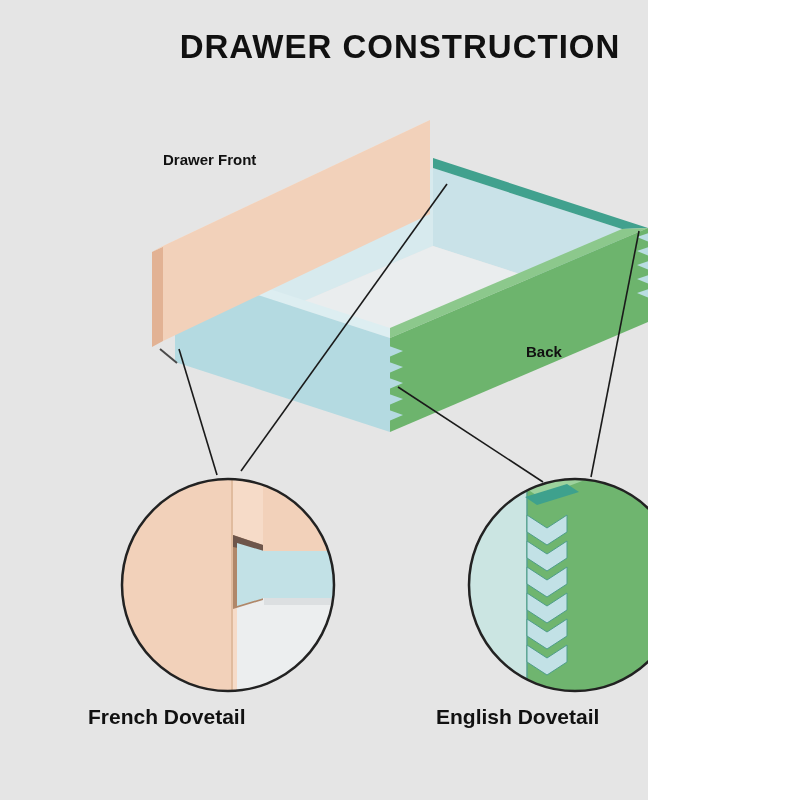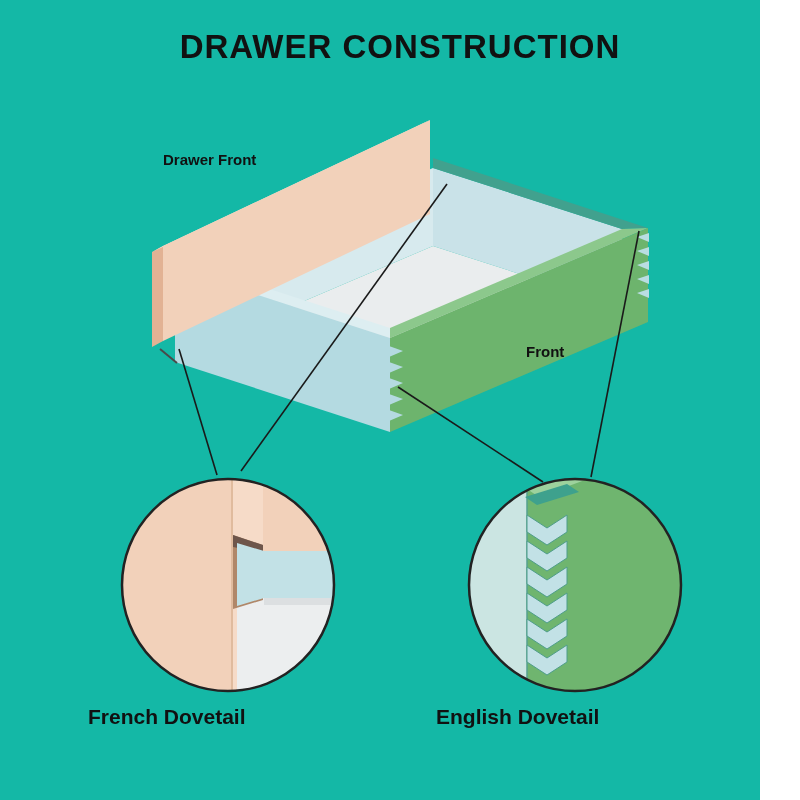--- a/index.html
+++ b/index.html
@@ -1,16 +1,16 @@
 <!DOCTYPE html>
 <html><head>
 <meta charset="utf-8">
 <style>
   html,body{margin:0;padding:0;background:#ffffff;}
-  #page{position:relative;width:760px;height:800px;background:#14b8a6;overflow:hidden;
+  #page{position:relative;width:648px;height:800px;background:#e5e5e5;overflow:hidden;
         font-family:"Liberation Sans","DejaVu Sans",sans-serif;color:#111;}
   #title{position:absolute;left:0;top:28px;width:800px;text-align:center;
          font-size:33px;font-weight:bold;letter-spacing:1px;}
   .label{position:absolute;text-align:left;font-weight:bold;}
   #lbl-front{left:163px;top:151px;width:160px;font-size:15px;}
   #lbl-back{left:526px;top:343px;width:80px;font-size:15px;}
   #lbl-french{left:88px;top:705px;width:280px;font-size:21px;}
   #lbl-english{left:436px;top:705px;width:280px;font-size:21px;}
   svg{position:absolute;left:0;top:0;}
 </style>
@@ -108,16 +108,16 @@
         <polygon points="527,567 547,580 567,567 567,584 547,597 527,584"></polygon>
         <polygon points="527,593 547,606 567,593 567,610 547,623 527,610"></polygon>
         <polygon points="527,619 547,632 567,619 567,636 547,649 527,636"></polygon>
         <polygon points="527,645 547,658 567,645 567,662 547,675 527,662"></polygon>
       </g>
     </g>
     <circle cx="575" cy="585" r="106" fill="none" stroke="#222" stroke-width="2.5"></circle>
   </svg>
 
   <div class="label" id="lbl-front">Drawer Front</div>
-  <div class="label" id="lbl-back">Front</div>
+  <div class="label" id="lbl-back">Back</div>
   <div class="label" id="lbl-english">English Dovetail</div>
   <div class="label" id="lbl-french">French Dovetail</div>
 </div>
 
 </body></html>

